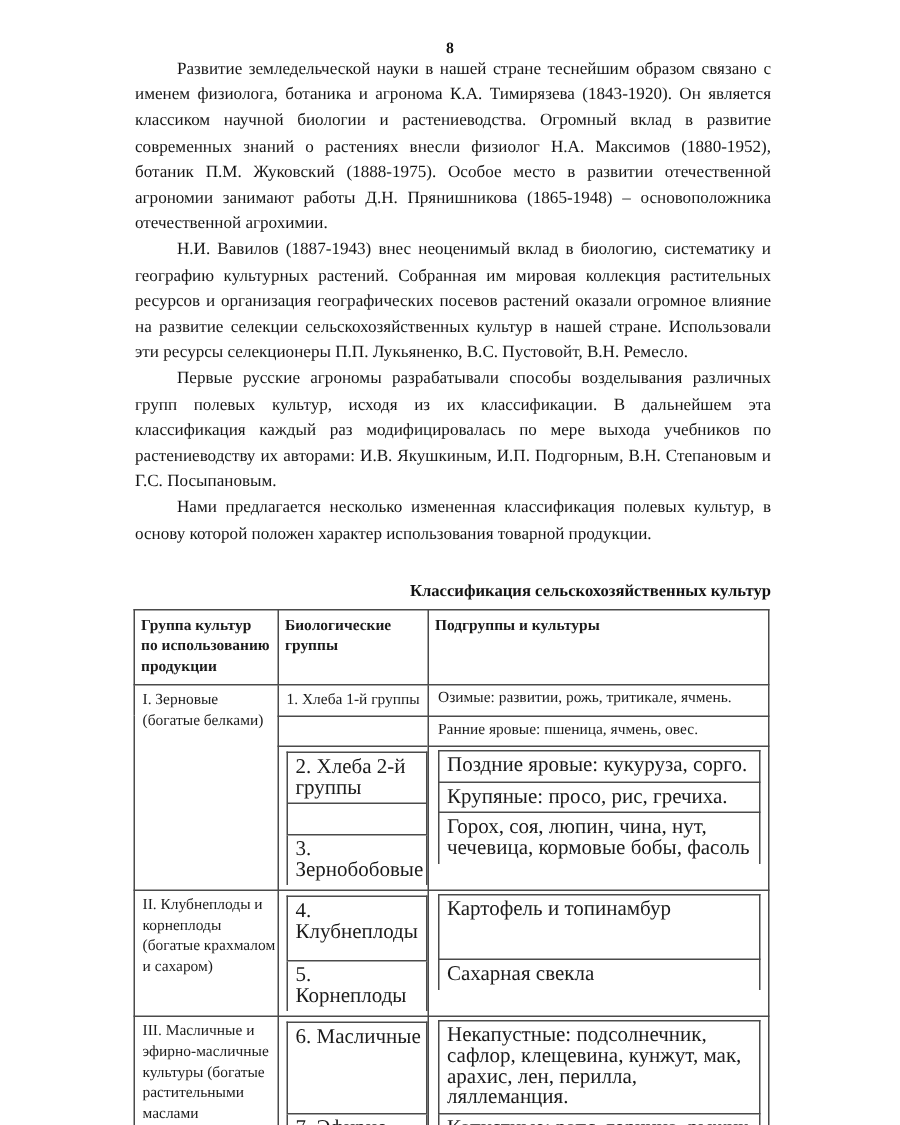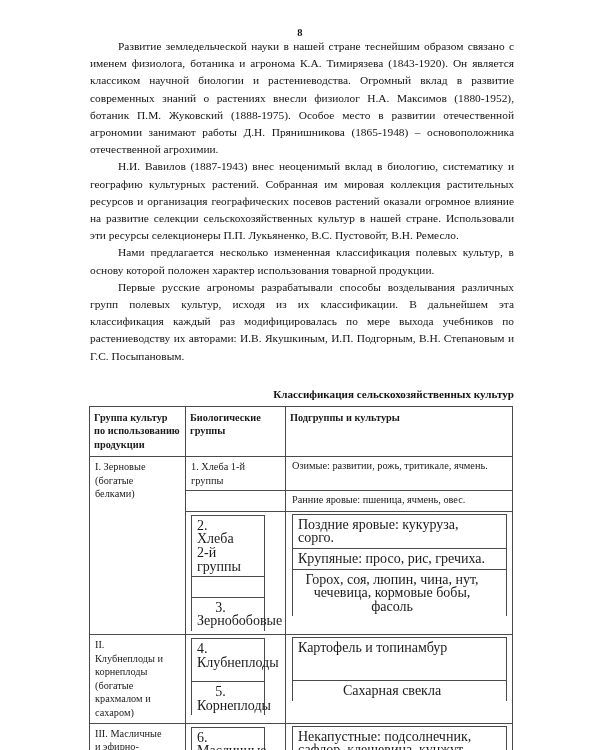--- a/index.html
+++ b/index.html
@@ -64,21 +64,21 @@
     color: #1b1b1b;
   }
   table.classification col.c1 { width: 96px; }
   table.classification col.c2 { width: 100px; }
   table.classification col.c3 { width: 227px; }
 
   table.classification th,
   table.classification td {
     border: 1px solid #4a4a4a;
     vertical-align: top;
-    padding: 3px 20px 3px 5px;
+    padding: 3px 0 3px 5px;
     line-height: 13.6px;
   }
   table.classification thead th {
     text-align: left;
     font-weight: bold;
     padding: 4px 4px 5px 4px;
     line-height: 13.4px;
   }
   table.classification td.grp,
   table.classification td.bio {
@@ -95,34 +95,34 @@
     table-layout: fixed;
   }
   .sub-table td {
     border: none;
     border-bottom: 1px solid #4a4a4a;
     padding: 3px 5px 3px 6px;
     line-height: 13.6px;
     vertical-align: top;
     font-size: 14px;
   }
-  .sub-table tr:last-child td { border-bottom: none; text-align: center; }
+  .sub-table tr:last-child td { border-bottom: none; }
 </style>
 </head>
 <body>
 
 <div class="page">
 
   <div class="page-number">8</div>
 
   <div class="body-text">
     <p class="first">Развитие земледельческой науки в нашей стране теснейшим образом связано с именем физиолога, ботаника и агронома К.А. Тимирязева (1843-1920). Он является классиком научной биологии и растениеводства. Огромный вклад в развитие современных знаний о растениях внесли физиолог Н.А. Максимов (1880-1952), ботаник П.М. Жуковский (1888-1975). Особое место в развитии отечественной агрономии занимают работы Д.Н. Прянишникова (1865-1948) – основоположника отечественной агрохимии.</p>
     <p>Н.И. Вавилов (1887-1943) внес неоценимый вклад в биологию, систематику и географию культурных растений. Собранная им мировая коллекция растительных ресурсов и организация географических посевов растений оказали огромное влияние на развитие селекции сельскохозяйственных культур в нашей стране. Использовали эти ресурсы селекционеры П.П. Лукьяненко, В.С. Пустовойт, В.Н. Ремесло.</p>
+    <p>Первые русские агрономы разрабатывали способы возделывания различных групп полевых культур, исходя из их классификации. В дальнейшем эта классификация каждый раз модифицировалась по мере выхода учебников по растениеводству их авторами: И.В. Якушкиным, И.П. Подгорным, В.Н. Степановым и Г.С. Посыпановым.</p>
     <p>Нами предлагается несколько измененная классификация полевых культур, в основу которой положен характер использования товарной продукции.</p>
-    <p>Первые русские агрономы разрабатывали способы возделывания различных групп полевых культур, исходя из их классификации. В дальнейшем эта классификация каждый раз модифицировалась по мере выхода учебников по растениеводству их авторами: И.В. Якушкиным, И.П. Подгорным, В.Н. Степановым и Г.С. Посыпановым.</p>
   </div>
 
   <div class="table-caption">Классификация сельскохозяйственных культур</div>
 
   <div class="table-wrap">
     <table class="classification">
       <colgroup>
         <col class="c1">
           <col class="c2">
           <col class="c3">

